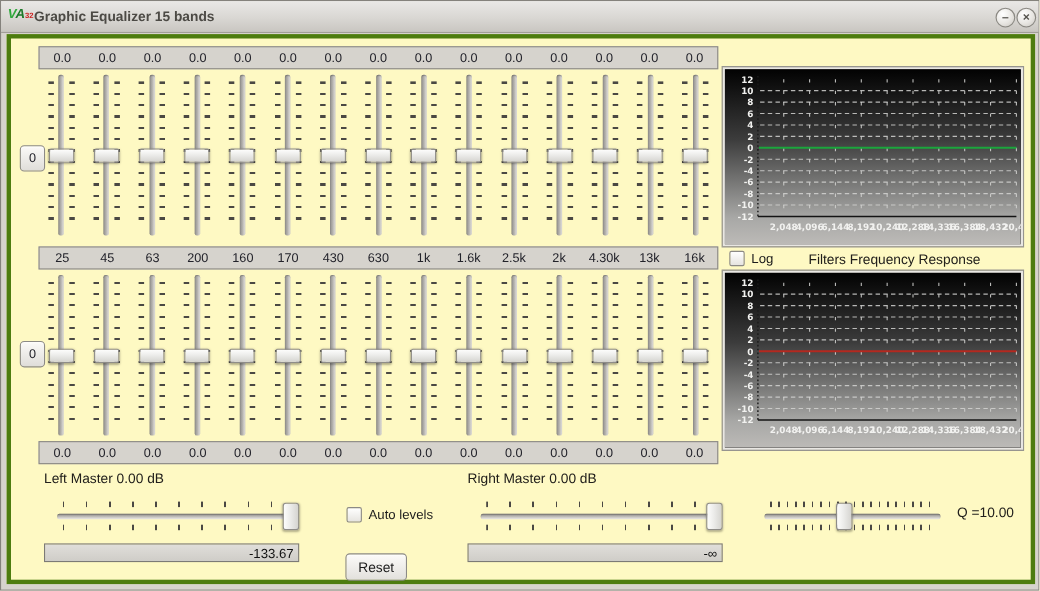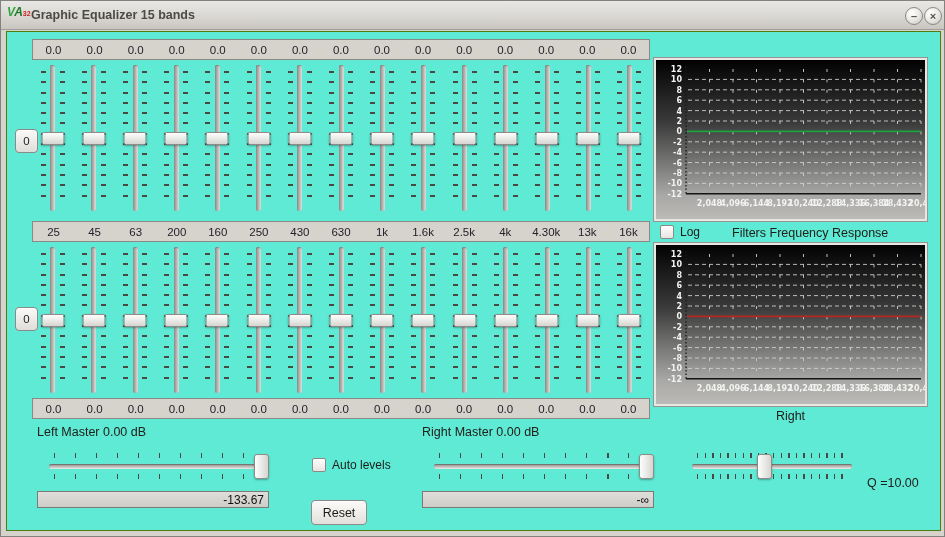--- a/index.html
+++ b/index.html
@@ -22,21 +22,21 @@
     font-size:12.5px; color:#4c4a45;text-align:right; }
   .win-buttons { position:absolute; right:2px; top:6px; display:flex; gap:1px; }
   .win-btn { width:18px; height:18px; border-radius:50%;
     border:1.5px solid #8a8882;
     background:radial-gradient(circle at 35% 30%,#ffffff 0%,#e8e6e2 55%,#c9c6c0 100%);
     display:flex; align-items:center; justify-content:center;
     font-size:11px; font-weight:bold; color:#55534e; line-height:1; cursor:default; }
 
   
   .content { position:absolute; left:5px; top:30px; width:935px; height:500px;
-    border:1px solid #4d7c0f; background:#5eead4; }
+    border:4px solid #4d7c0f; background:#fef9c3; }
 
   
   .band-row { position:absolute; display:flex; border:1px solid #8b8983;
     background:#d6d3cd; align-items:center; }
   .band-row .cell { flex:1; text-align:center; font-size:11.5px; color:#22222a; }
 
   
   .bank { position:absolute; display:flex; }
   .band-col { flex:1; display:flex; justify-content:center; }
   .vslider { position:relative; width:26px; height:150px; }
@@ -250,27 +250,27 @@
         </div>
       </div>
     <div class="zero-btn" style="left:8px;top:97px;">0</div>
 
     <div id="freq-row" class="band-row" style="left:25px;top:189px;width:618px;height:21px;">
         <span class="cell">25</span>
         <span class="cell">45</span>
         <span class="cell">63</span>
         <span class="cell">200</span>
         <span class="cell">160</span>
-        <span class="cell">250</span>
+        <span class="cell">170</span>
         <span class="cell">430</span>
         <span class="cell">630</span>
         <span class="cell">1k</span>
         <span class="cell">1.6k</span>
         <span class="cell">2.5k</span>
-        <span class="cell">4k</span>
+        <span class="cell">2k</span>
         <span class="cell">4.30k</span>
         <span class="cell">13k</span>
         <span class="cell">16k</span>
       </div>
 
     <div id="bank-bottom" class="bank" style="left:25px;top:213px;width:618px;height:154px;">
         <div class="band-col">
           <div class="vslider">
             <div class="vticks l"></div>
             <div class="vtrack"></div>
@@ -438,21 +438,21 @@
     <div class="meter" style="left:415px;top:459px;width:232px;">
       <span>-∞</span>
     </div>
 
     <div class="hslider" id="hs-q" style="left:683px;top:420px;width:164px;--tick:7.6px;">
       <div class="hticks t"></div>
       <div class="htrack"></div>
       <div class="hticks b"></div>
       <div class="hthumb" style="left: calc(45% - 6.75px);"></div>
     </div>
-    <div class="txt-label" style="left:860px;top:444px;">Q =10.00</div>
+    <div class="txt-label" style="left:860px;top:424px;">Q =10.00</div>
 
     <div class="graph-box" id="graph-left" style="left:647px;top:26px;">
         <svg viewBox="0 0 269 159">
           <defs>
             <linearGradient id="graph-left-grad" x1="0" y1="0" x2="0" y2="1">
               <stop offset="0" stop-color="#020202"></stop>
               <stop offset="0.4" stop-color="#3c3c3c"></stop>
               <stop offset="0.85" stop-color="#a8a8a6"></stop>
               <stop offset="1" stop-color="#bcbab7"></stop>
             </linearGradient>
@@ -565,16 +565,15 @@
           <text x="26" y="116" text-anchor="end" fill="#f2f2f0" font-size="8" font-weight="bold" font-family="DejaVu Sans, sans-serif">-8</text>
           <line x1="32" x2="265" y1="113" y2="113" stroke="#d4d4d2" stroke-width="1" stroke-dasharray="4 3" opacity="0.85"></line>
           <text x="26" y="126.4" text-anchor="end" fill="#f2f2f0" font-size="8" font-weight="bold" font-family="DejaVu Sans, sans-serif">-10</text>
           <line x1="32" x2="265" y1="123.4" y2="123.4" stroke="#d4d4d2" stroke-width="1" stroke-dasharray="4 3" opacity="0.85"></line>
           <text x="26" y="136.8" text-anchor="end" fill="#f2f2f0" font-size="8" font-weight="bold" font-family="DejaVu Sans, sans-serif">-12</text>
           <line x1="30" x2="30" y1="6" y2="133.8" stroke="#1a1a1a" stroke-width="1.3" stroke-dasharray="1.5 2"></line>
           <line x1="30" x2="265" y1="133.8" y2="133.8" stroke="#141414" stroke-width="1.4"></line>
           <line x1="31" x2="265" y1="71.4" y2="71.4" stroke="#b4281f" stroke-width="1.8"></line>
         </svg>
       </div>
-    <div class="graph-title" style="left:647px;top:377px;">Right</div>
 
   </div>
 </div>
 
 </body></html>

